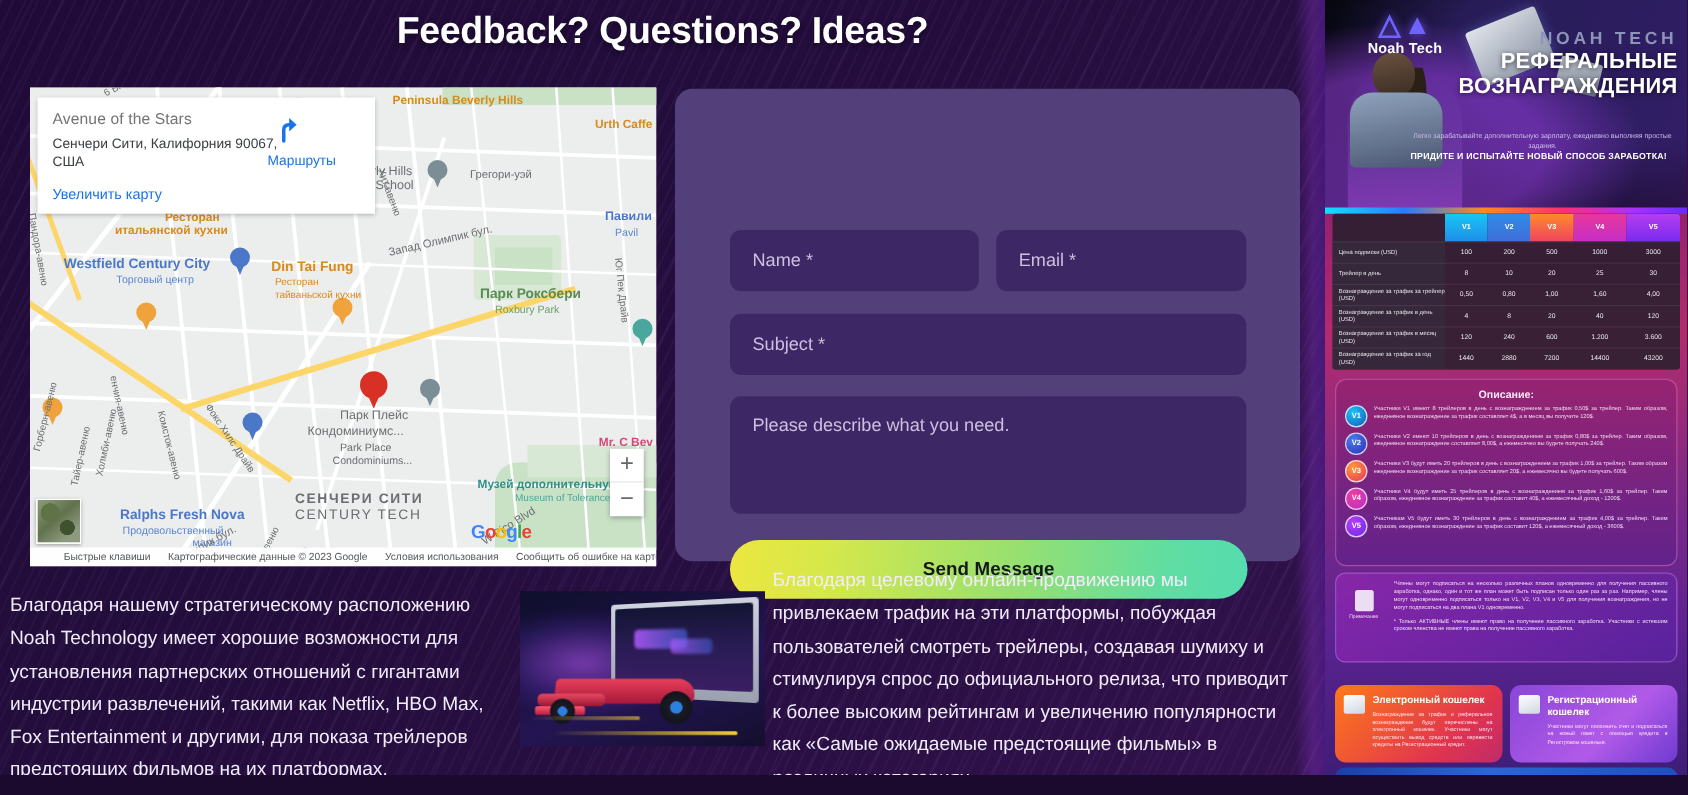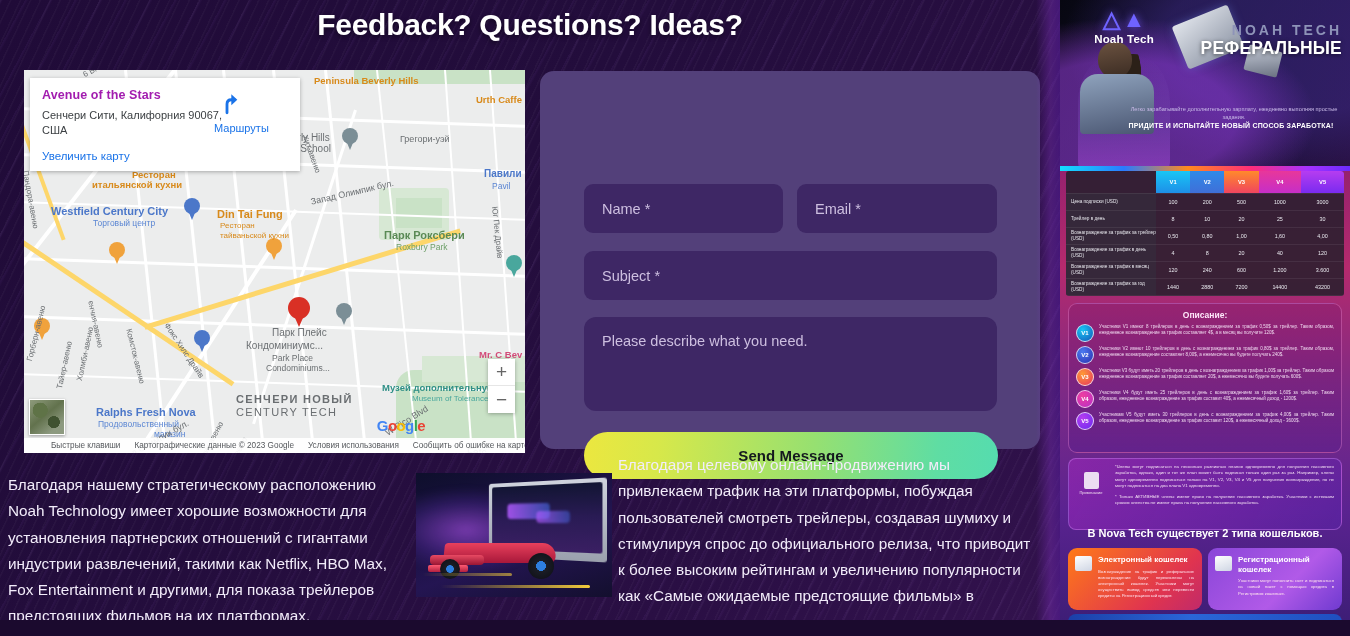--- a/index.html
+++ b/index.html
@@ -86,21 +86,21 @@
   }
 
   
   #map-card {
     position: absolute; left: 6px; top: 8px;
     width: 270px;
     background: #ffffff;
     box-shadow: 0 1px 4px rgba(0,0,0,.3);
     padding: 10px 12px 9px 12px;
   }
-  #map-card .title { font-size: 12.5px; color: #a21caf; font-weight: bold; letter-spacing:.1px;}
+  #map-card .title { font-size: 12.5px; color: #737373; font-weight: normal; letter-spacing:.1px;}
   #map-card .addr { font-size: 11px; color: #3c4043; margin-top: 6px; line-height: 1.35; width: 185px;}
   #map-card .zoomlink { font-size: 11.5px; color: #1a73e8; margin-top: 12px; cursor:pointer;}
   #map-card .dirs {
     position: absolute; right: 12px; top: 12px; width: 74px; text-align: left;
     cursor:pointer;
   }
   #map-card .dirs .lbl { font-size: 11px; color: #1a73e8; margin-top: 2px; }
 
   
   #map-zoom {
@@ -151,21 +151,21 @@
     border: none; outline: none;
     padding: 0 18px;
     font-family: "Liberation Sans", sans-serif;
   }
   .field::placeholder { color: #cdbfe0; opacity: 1; }
   #f-name  { position:absolute; left:44px;  top:113px; width:199px; height:49px; }
   #f-email { position:absolute; left:257px; top:113px; width:200px; height:49px; }
   #f-subject{position:absolute; left:44px;  top:180px; width:413px; height:49px; }
   #f-message{
     position:absolute; left:44px; top:246px; width:413px; height:94px;
-    padding:15px 18px; resize: none; line-height:1.3;border-radius:12px;
+    padding:15px 18px; resize: none; line-height:1.3;
   }
   #send-btn {
     position: absolute; left: 44px; top: 361px;
     width: 414px; height: 47px; border: none;
     border-radius: 24px;
     background: linear-gradient(95deg, #ece73f 0%, #d7e84a 18%, #97e070 55%, #5fdda3 85%, #55dcaf 100%);
     color: #14181e; font-size: 15px; font-weight: bold;
     font-family: "Liberation Sans", sans-serif;
     cursor: pointer; letter-spacing: .1px;
   }
@@ -479,37 +479,37 @@
         <div class="pinshape" style="left:10px;top:248px;">
           <div class="head" style="background:#f0a23c;"></div>
             <div class="tail" style="background:#f0a23c;"></div>
         </div>
 
         <div class="mlabel poi" style="left:290px;top:6px;">Peninsula Beverly Hills</div>
         <div class="mlabel poi" style="left:452px;top:25px;">Urth Caffe B</div>
         <div class="mlabel poi" style="left:212px;top:8px;">Ресторан</div>
         <div class="mlabel grey" style="left:268px;top:63px;">erly Hills</div>
         <div class="mlabel grey" style="left:268px;top:74px;">h School</div>
-        <div class="mlabel" style="left:352px;top:65px;margin-left:24px;">Грегори-уэй</div>
+        <div class="mlabel" style="left:352px;top:65px;">Грегори-уэй</div>
         <div class="mlabel blue" style="left:460px;top:99px;">Павили</div>
         <div class="mlabel bluesub" style="left:468px;top:112px;">Pavil</div>
         <div class="mlabel poi" style="left:108px;top:100px;">Ресторан</div>
         <div class="mlabel poi" style="left:68px;top:110px;">итальянской кухни</div>
         <div class="mlabel blue" style="left:27px;top:136px;font-size:11px;">Westfield Century City</div>
         <div class="mlabel bluesub" style="left:69px;top:149px;">Торговый центр</div>
         <div class="mlabel poi" style="left:193px;top:139px;font-size:11px;">Din Tai Fung</div>
         <div class="mlabel poi" style="left:196px;top:152px;font-size:8px;font-weight:normal;">Ресторан</div>
         <div class="mlabel poi" style="left:196px;top:162px;font-size:8px;font-weight:normal;">тайваньской кухни</div>
         <div class="mlabel" style="left:360px;top:160px;color:#5a8a55;font-size:11px;font-weight:bold;">Парк Роксбери</div>
         <div class="mlabel" style="left:372px;top:173px;color:#6fa06a;font-size:8.5px;">Roxbury Park</div>
         <div class="mlabel grey" style="left:248px;top:258px;">Парк Плейс</div>
         <div class="mlabel grey" style="left:222px;top:271px;">Кондоминиумс...</div>
         <div class="mlabel" style="left:248px;top:284px;font-size:8.5px;">Park Place</div>
         <div class="mlabel" style="left:242px;top:294px;font-size:8.5px;">Condominiums...</div>
-        <div class="mlabel big" style="left:212px;top:324px;font-weight:bold;">СЕНЧЕРИ НОВЫЙ</div>
+        <div class="mlabel big" style="left:212px;top:324px;font-weight:bold;">СЕНЧЕРИ СИТИ</div>
         <div class="mlabel big" style="left:212px;top:337px;">CENTURY TECH</div>
         <div class="mlabel teal" style="left:358px;top:313px;">Музей дополнительную</div>
         <div class="mlabel tealsub" style="left:388px;top:325px;">Museum of Tolerance</div>
         <div class="mlabel blue" style="left:72px;top:337px;font-size:11px;">Ralphs Fresh Nova</div>
         <div class="mlabel bluesub" style="left:74px;top:350px;">Продовольственный</div>
         <div class="mlabel bluesub" style="left:130px;top:360px;text-align:center;">магазин</div>
         <div class="mlabel pink" style="left:455px;top:280px;">Mr. C Bev</div>
         <div class="mlabel grey" style="left:443px;top:378px;">Fetc</div>
         <div class="mlabel rot" style="left:286px;top:128px;transform:rotate(-13deg);">Запад Олимпик бул.</div>
         <div class="mlabel rot" style="left:88px;top:390px;transform:rotate(-29deg);">Запад Олимпик бул.</div>
@@ -602,20 +602,21 @@
       <div class="tablet"></div>
 
       <div id="sb-logo">
         <div class="mark">△ ▲</div>
         <div class="name">Noah Tech</div>
       </div>
 
       <div class="kicker">NOAH TECH</div>
       <div class="h1">
         <div>РЕФЕРАЛЬНЫЕ</div>
+        <div>ВОЗНАГРАЖДЕНИЯ</div>
       </div>
       <div class="sub">Легко зарабатывайте дополнительную зарплату, ежедневно выполняя простые задания.</div>
       <div class="cta">ПРИДИТЕ И ИСПЫТАЙТЕ НОВЫЙ СПОСОБ ЗАРАБОТКА!</div>
     </div>
 
     <div id="sb-strip"></div>
 
     <div id="sb-table">
       <table>
         <thead>
@@ -707,21 +708,20 @@
 
     <div id="sb-note">
       <div class="tag">
         <span class="ic"></span>
         <span>Примечание</span>
       </div>
       <p>*Члены могут подписаться на несколько различных планов одновременно для получения пассивного заработка, однако, один и тот же план может быть подписан только один раз за раз. Например, члены могут одновременно подписаться только на V1, V2, V3, V4 и V5 для получения вознаграждения, но не могут подписаться на два плана V1 одновременно.</p>
       <p>* Только АКТИВНЫЕ члены имеют право на получение пассивного заработка. Участники с истекшим сроком членства не имеют права на получение пассивного заработка.</p>
     </div>
 
-    <div id="sb-wallet-title">В Nova Tech существует 2 типа кошельков.</div>
 
     <div id="w-left" class="wcard">
       <span class="wic"></span>
       <div class="wt">Электронный кошелек</div>
       <div class="wb">Вознаграждение за трафик и реферальное вознаграждение будут перечислены на электронный кошелек. Участники могут осуществить вывод средств или перевести кредиты на Регистрационный кредит.</div>
     </div>
 
     <div id="w-right" class="wcard">
       <span class="wic"></span>
       <div class="wt">Регистрационный кошелек</div>

